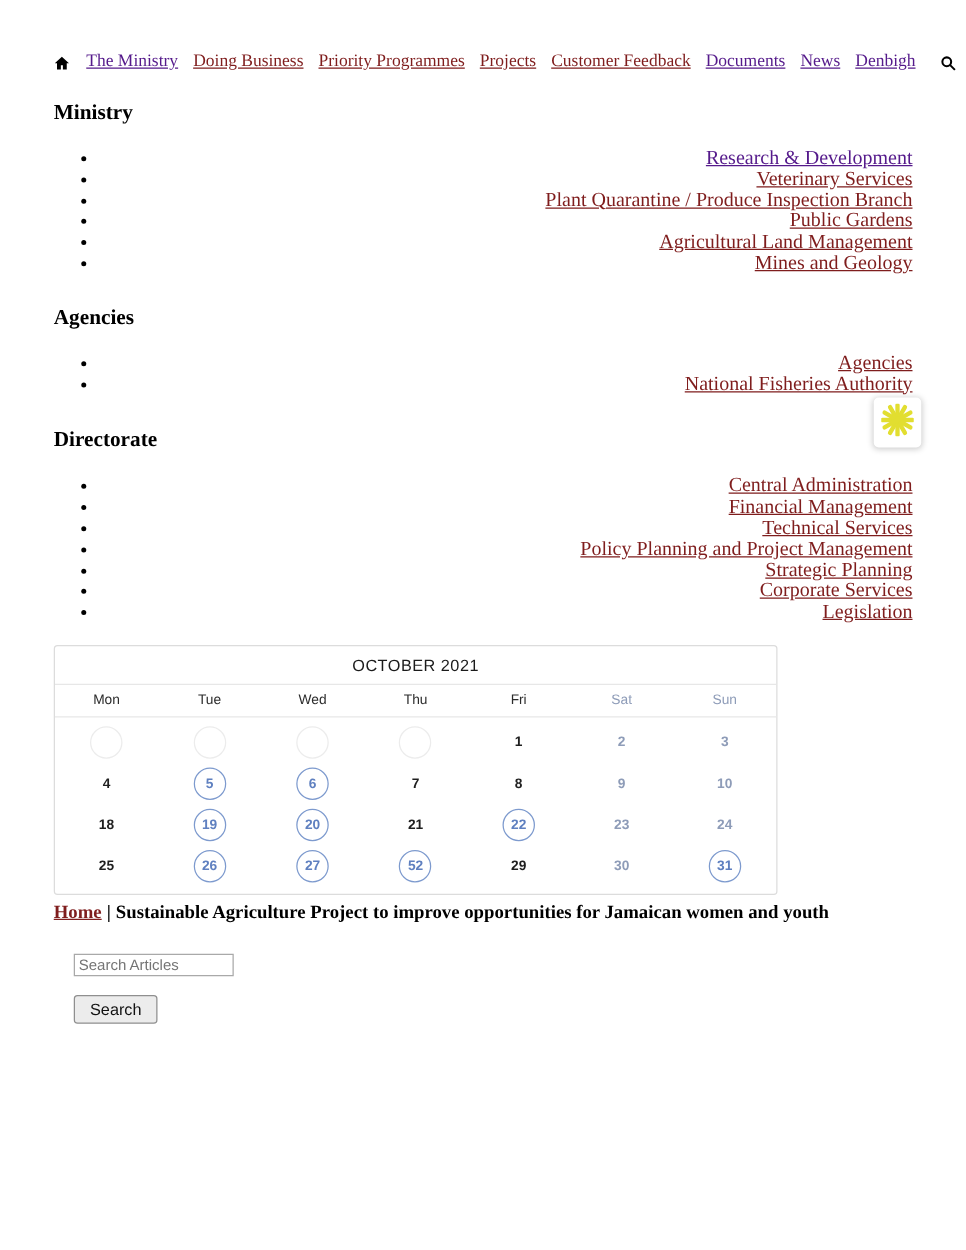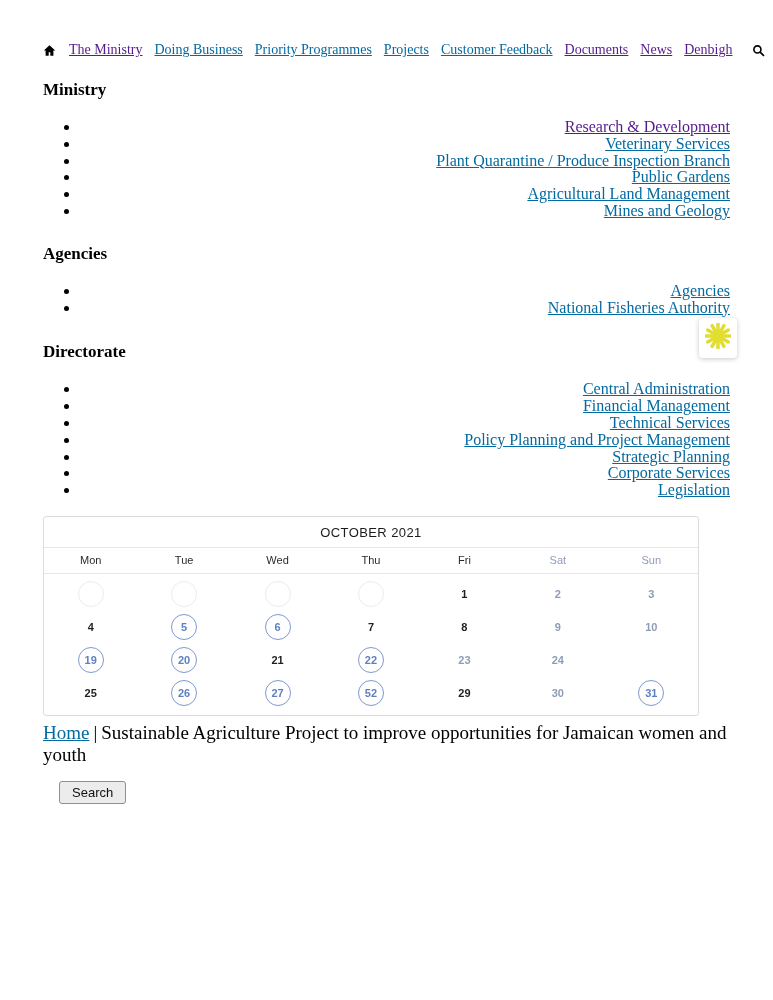--- a/index.html
+++ b/index.html
@@ -7,36 +7,36 @@
   body {
     width:773px; height:1000px; background:#ffffff; position:relative;
     font-family:"Liberation Serif", serif; font-size:14px; color:#000;
     overflow:hidden;
   }
   .page { padding:42px 43px 0 43px; }
 
   
   .topnav { display:flex; align-items:center; flex-wrap:nowrap; white-space:nowrap;gap:12px; }
   .topnav a { text-decoration:underline; }
-  a.link { color:#0369a1; }
+  a.link { color:#7f1d1d; }
   a.link.visited { color:#551A8B; }
   .home-ico { display:inline-flex; margin-right:1px; }
   .search-ico { display:inline-flex; margin-left:8px; margin-right:2px; }
   .nav-search { color:#000; font-weight:400; }
 
   
   h2.sec { font-size:17px; margin:24px 0 0 0; font-weight:bold; }
   h2.sec.first { margin-top:22px; }
   ul.seclist { margin:19px 0 14px 0; padding-left:37px; }
   ul.seclist li { line-height:16.8px; font-size:16px;text-align:right; }
   ul.seclist.gap-lg { margin-bottom:26px; }
 
   
   .calendar {
-    width:656px; margin-top:17px; border:1px solid #dcdcdc; border-radius:3px;
+    width:579px; margin-top:17px; border:1px solid #dcdcdc; border-radius:3px;
     font-family:"Liberation Sans", sans-serif; background:#fff;
   }
   .cal-title {
     text-align:center; font-size:13px; letter-spacing:.4px; color:#1b1b1b;
     padding:8px 0 7px 0; border-bottom:1px solid #e7e7e7;
   }
   .cal-days { display:grid; grid-template-columns:repeat(7,1fr); padding:6px 0 7px 0; border-bottom:1px solid #e7e7e7; }
   .cal-days .dh { text-align:center; font-size:11px; color:#2b2b2b; }
   .cal-days .dh.wknd { color:#8e9cb8; }
   .cal-body { padding:4px 0 5px 0; }
@@ -45,21 +45,21 @@
   .daycircle {
     width:26px; height:26px; border-radius:50%; border:1px solid transparent;
     display:flex; align-items:center; justify-content:center;
     font-size:11px; font-weight:600; color:#1f1f1f;
   }
   .cell-empty .daycircle { border-color:#ececec; }
   .cell-weekend .daycircle { color:#8e9cb8; }
   .cell-event .daycircle { border-color:#7d9ace; color:#5f80c0; cursor:pointer; }
 
   
-  .crumbline { margin:6px 0 0 0; font-size:19px; }
+  .crumbline { margin:6px 0 0 0; font-size:15px;font-weight:bold; }
   .crumbline .sep { margin:0 4px; }
 
   
   .art-search { margin:24px 0 0 16px; }
   .art-search input {
     width:128px; height:18px; border:1px solid #a9a9a9; border-radius:0;
     font-family:"Liberation Sans", sans-serif; font-size:12px; padding:1px 3px; color:#333;
   }
   .art-search input::placeholder { color:#757575; }
   .btn-row { margin:15px 0 0 16px; }
@@ -183,20 +183,23 @@
             <span class="daycircle">8</span>
           </div>
         <div class="cal-cell cell-weekend">
             <span class="daycircle">9</span>
           </div>
         <div class="cal-cell cell-weekend">
             <span class="daycircle">10</span>
           </div>
       </div>
       <div class="cal-week">
+        <div class="cal-cell cell-normal">
+            <span class="daycircle">18</span>
+          </div>
         <div class="cal-cell cell-event">
             <span class="daycircle">19</span>
           </div>
         <div class="cal-cell cell-event">
             <span class="daycircle">20</span>
           </div>
         <div class="cal-cell cell-normal">
             <span class="daycircle">21</span>
           </div>
         <div class="cal-cell cell-event">
@@ -232,20 +235,23 @@
             <span class="daycircle">31</span>
           </div>
       </div>
     </div>
   </div>
 
   <div class="crumbline">
     <a href="#" class="link">Home</a><span class="sep">|</span><span>Sustainable Agriculture Project to improve opportunities for Jamaican women and youth</span>
   </div>
 
+  <div class="art-search">
+    <input type="text" placeholder="Search Articles" style="">
+  </div>
   <div class="btn-row">
     <button type="button">Search</button>
   </div>
 
 </div>
 
 <div class="float-widget">
   <span>
     <svg width="26" height="26" viewBox="0 0 24 24">
       <g stroke="#e2de30" stroke-width="3.2" stroke-linecap="round">

